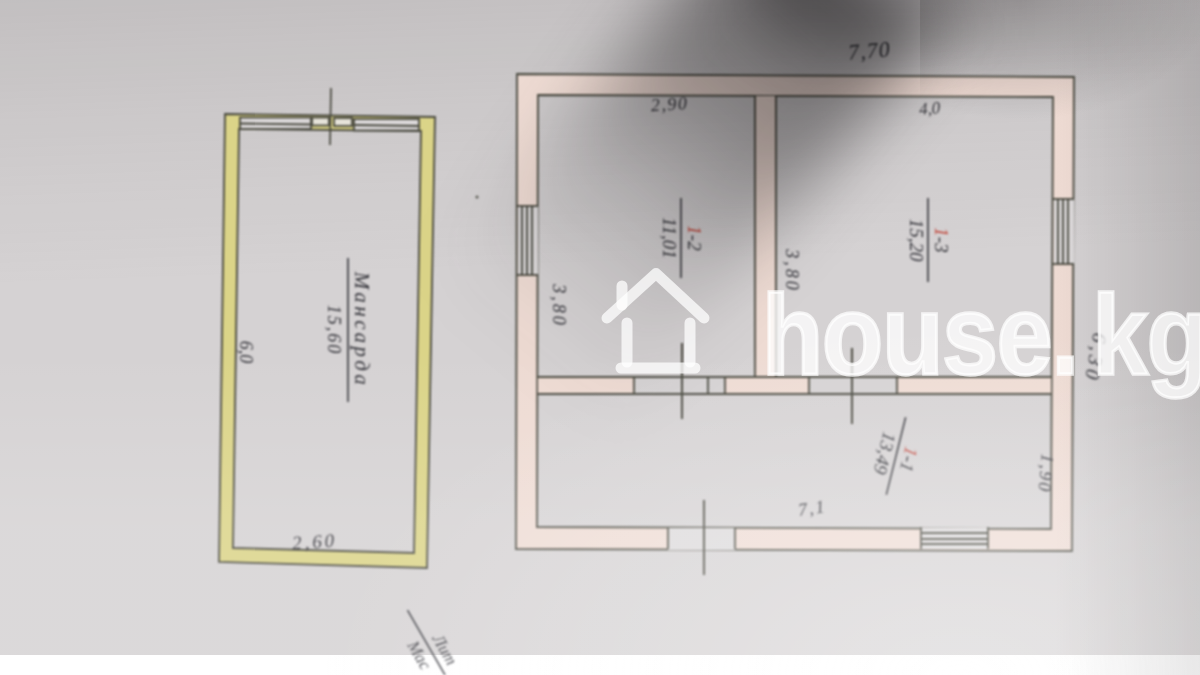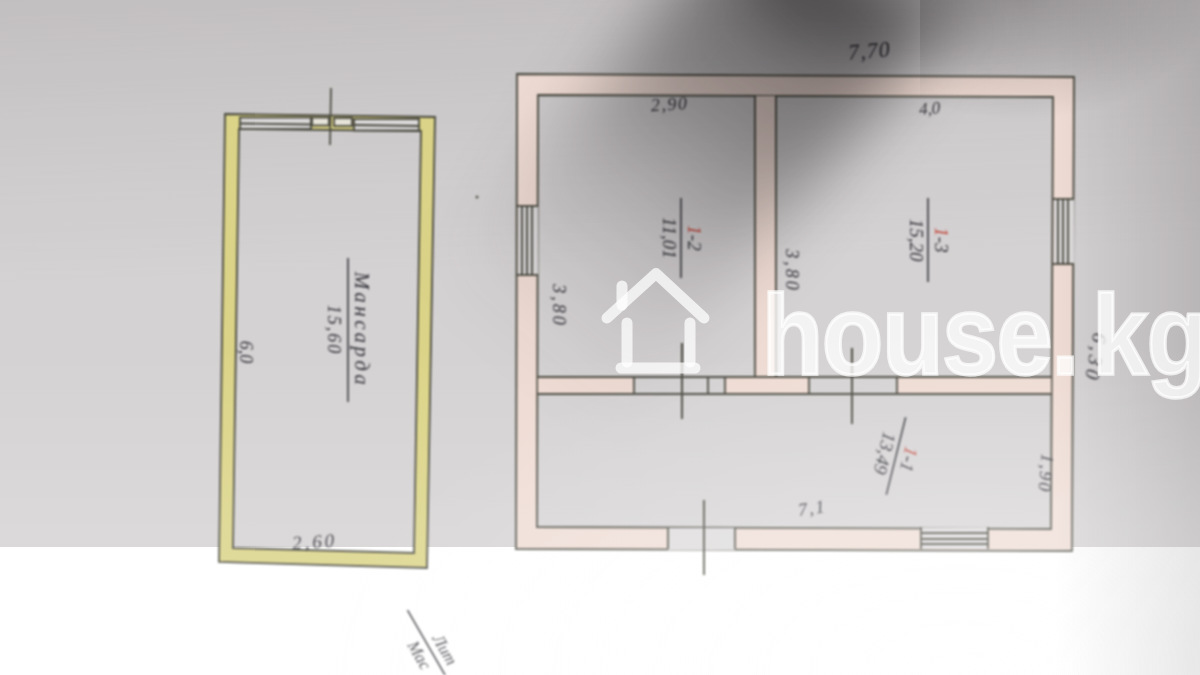--- a/index.html
+++ b/index.html
@@ -1,16 +1,16 @@
 <!DOCTYPE html>
 <html><head>
 <meta charset="utf-8">
 <style>
 html,body{margin:0;padding:0;width:1200px;height:675px;overflow:hidden;}
-#page{position:relative;width:1200px;height:547px;background:#d5d2d3;font-family:"Liberation Sans",sans-serif;}
+#page{position:relative;width:1200px;height:655px;background:#d5d2d3;font-family:"Liberation Sans",sans-serif;}
 #plan{position:absolute;left:0;top:0;filter:blur(0.85px);}
 .sh{position:absolute;mix-blend-mode:multiply;pointer-events:none;}
 #wm{position:absolute;left:0;top:0;}
 </style>
 </head>
 <body>
 <div id="page">
 
 <div class="sh" style="left:0;top:0;width:1200px;height:675px;background:linear-gradient(178deg,rgba(100,97,98,0.14) 0%,rgba(100,97,98,0.06) 20%,rgba(100,97,98,0.0) 40%);"></div>
 

